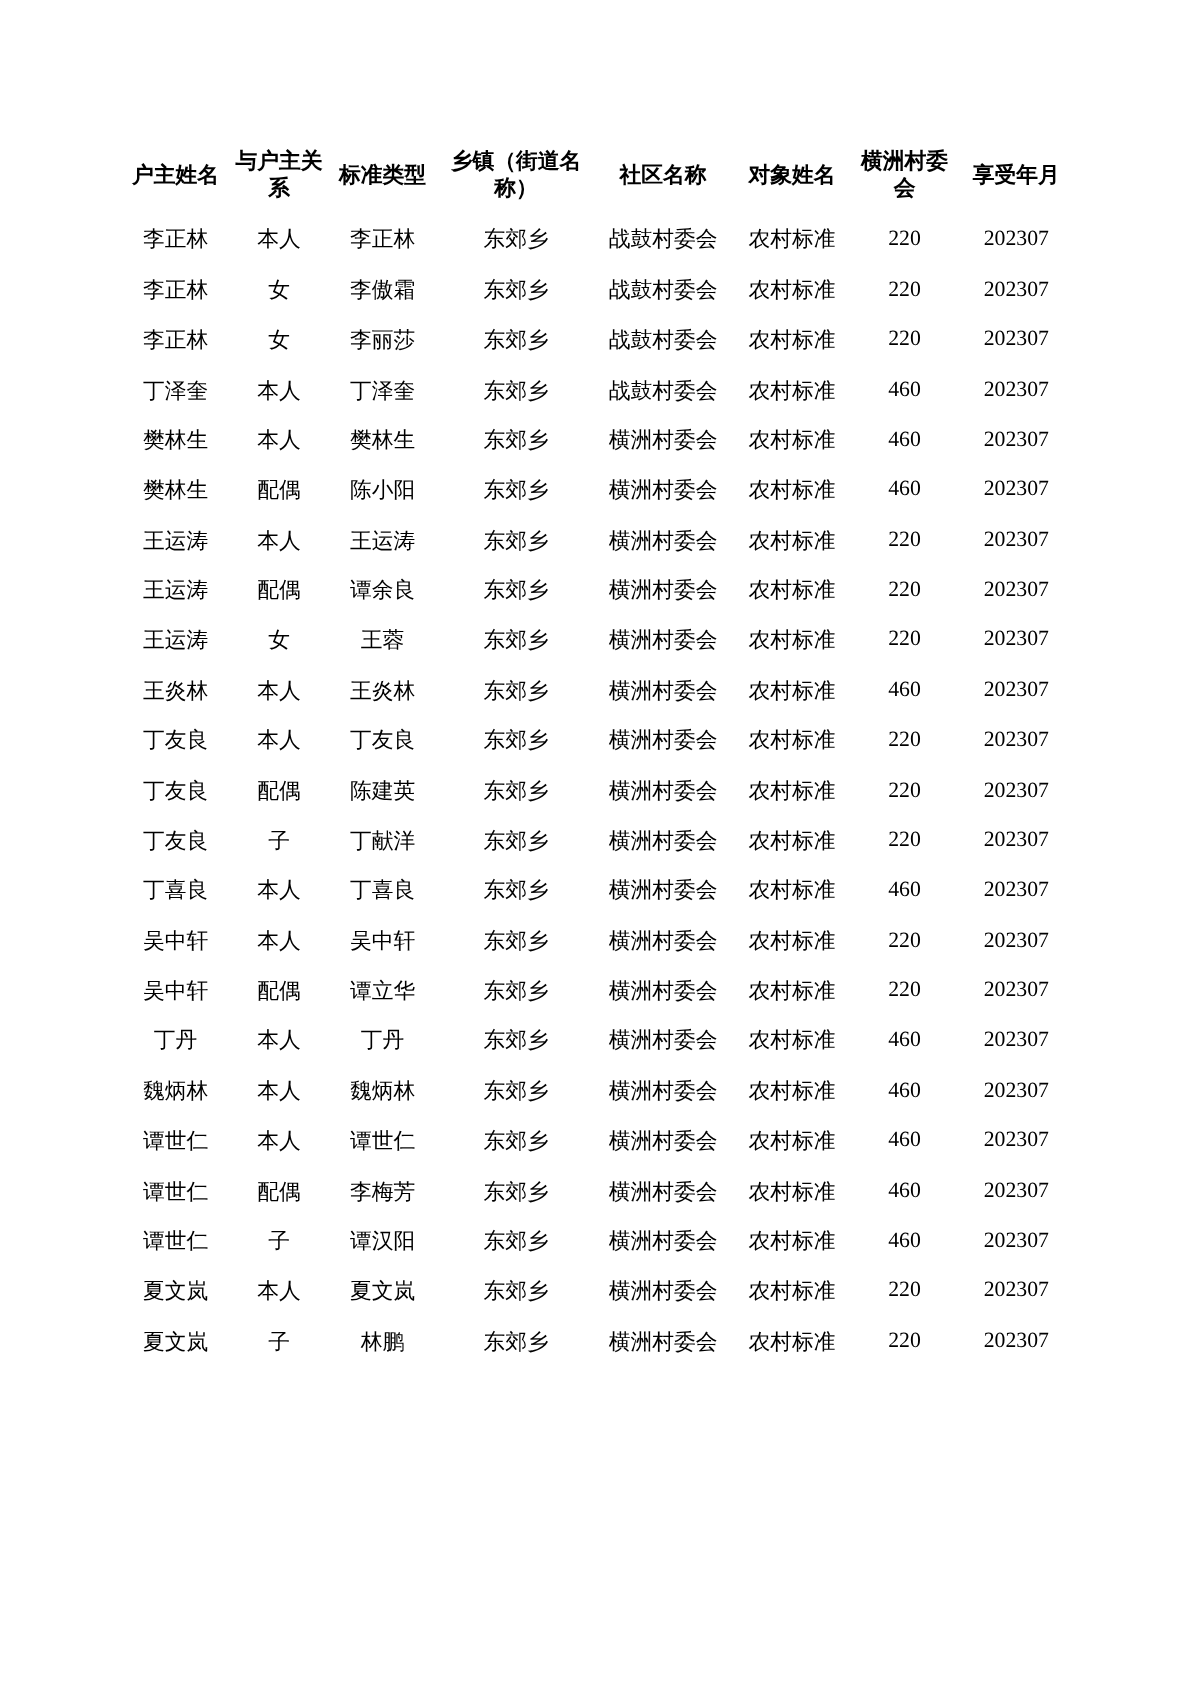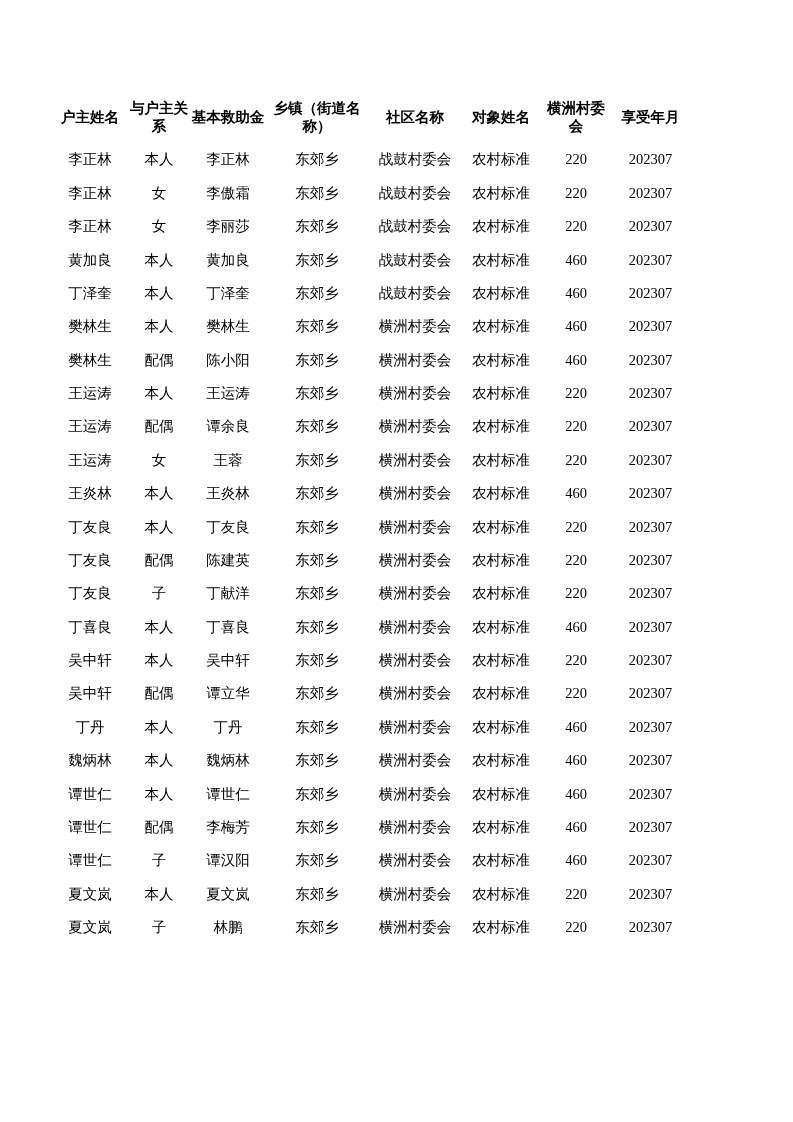--- a/index.html
+++ b/index.html
@@ -11,21 +11,21 @@
     width: 793px;
     height: 1122px;
     font-family: "Liberation Serif", "DejaVu Serif", serif;
     color: #000000;
   }
   .page {
     position: relative;
     width: 793px;
     height: 1122px;
     box-sizing: border-box;
-    padding: 95px 78px 0 51px;
+    padding: 95px 78px 0 78px;
   }
   table.data-table {
     width: 637px;
     border-collapse: collapse;
     table-layout: fixed;
   }
   table.data-table th {
     font-weight: bold;
     font-size: 14.5px;
     line-height: 1.25;
@@ -61,21 +61,21 @@
         <col class="c3">
       <col class="c4">
         <col class="c5">
         <col class="c6">
         <col class="c7">
     </colgroup>
     <thead>
       <tr id="header-row">
           <th>户主姓名</th>
           <th>与户主关系</th>
-          <th>基本救助金</th>
+          <th>标准类型</th>
           <th>乡镇（街道名称）</th>
           <th>社区名称</th>
           <th>对象姓名</th>
           <th>横洲村委会</th>
           <th>享受年月</th>
         </tr>
     </thead>
     <tbody id="table-body">
         <tr>
           <td>李正林</td>
@@ -101,30 +101,20 @@
           <td>李正林</td>
           <td>女</td>
           <td>李丽莎</td>
           <td>东郊乡</td>
           <td>战鼓村委会</td>
           <td>农村标准</td>
           <td>220</td>
           <td>202307</td>
         </tr>
         <tr>
-          <td>黄加良</td>
-          <td>本人</td>
-          <td>黄加良</td>
-          <td>东郊乡</td>
-          <td>战鼓村委会</td>
-          <td>农村标准</td>
-          <td>460</td>
-          <td>202307</td>
-        </tr>
-        <tr>
           <td>丁泽奎</td>
           <td>本人</td>
           <td>丁泽奎</td>
           <td>东郊乡</td>
           <td>战鼓村委会</td>
           <td>农村标准</td>
           <td>460</td>
           <td>202307</td>
         </tr>
         <tr>

